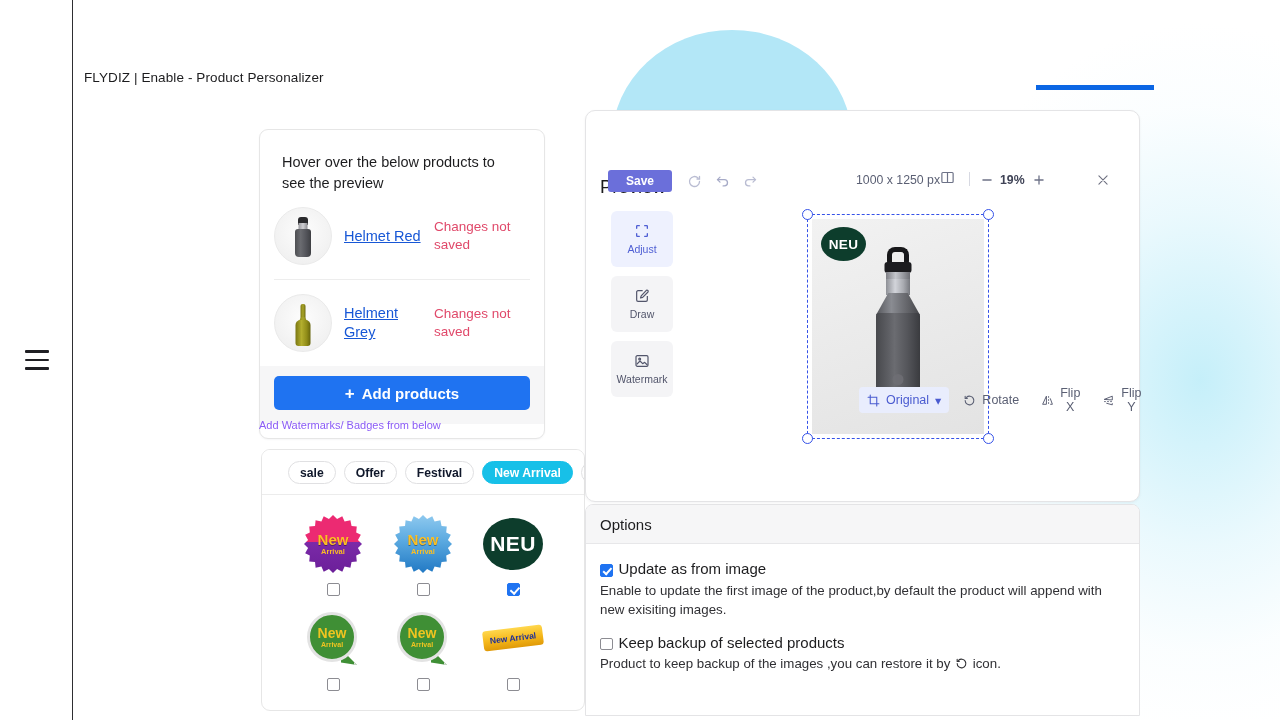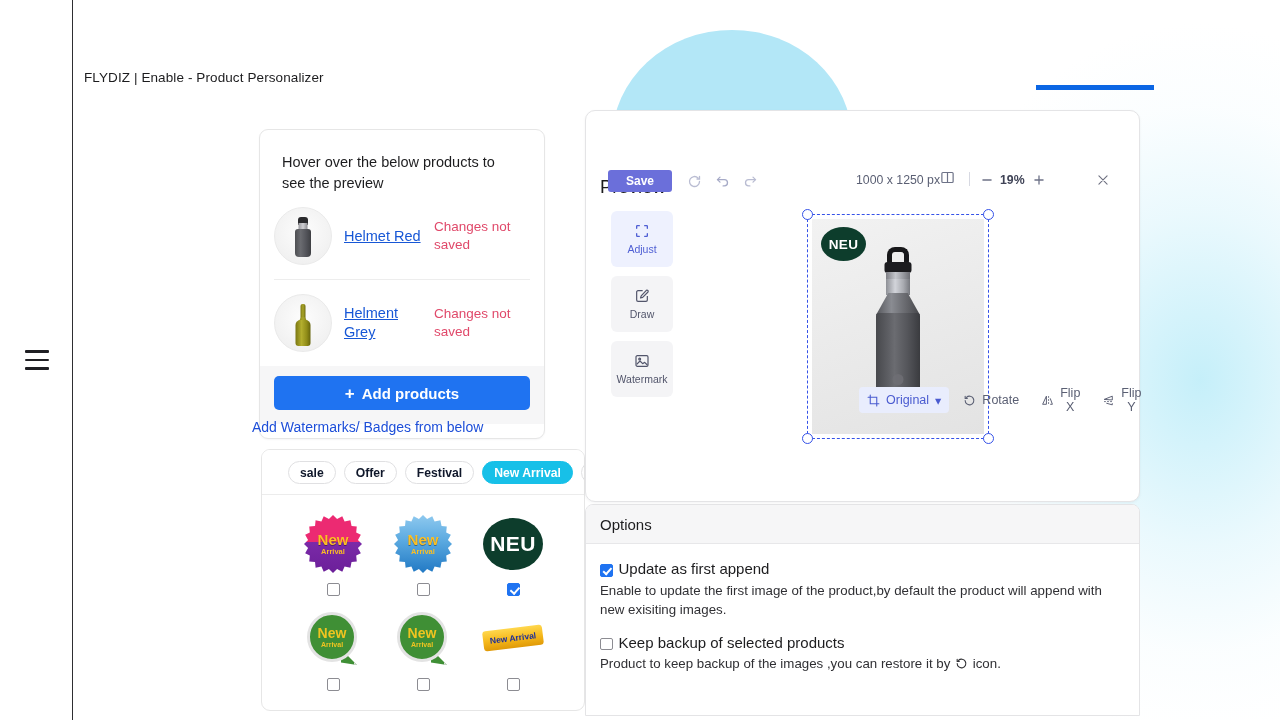--- a/index.html
+++ b/index.html
@@ -94,22 +94,22 @@
   .add-btn {
     width: 100%; height: 34px; border: none; border-radius: 5px;
     background: #1f73f1; color: #fff; font-size: 15px; font-weight: 700;
     font-family: inherit; display: flex; align-items: center; justify-content: center;
     gap: 7px; cursor: pointer;
   }
   .add-btn .plus { font-size: 17px; font-weight: 700; line-height: 1; }
 
   
   .wm-title {
-    position: absolute; left: 252px; top: 419px;
-    font-size: 14px; color: #1d4ed8;
+    position: absolute; left: 259px; top: 419px;
+    font-size: 11px; color: #8b5cf6;
   }
   .wm-card {
     position: absolute; left: 261px; top: 449px; width: 324px; height: 262px;
     background: #fff; border: 1px solid #e6e6e6; border-radius: 9px;
     overflow: hidden;
   }
   .wm-tabs {
     display: flex; gap: 8px; padding: 11px 26px 10px 26px; align-items: center;
     border-bottom: 1px solid #ececec; background: #fff;
   }
@@ -599,21 +599,21 @@
     </div>
   </div>
 
   <div class="options-panel">
     <div class="opt-header">Options</div>
     <div class="opt-body">
 
       <div class="opt-item">
         <div class="opt-line">
           <div class="opt-chk checked"></div>
-          <div class="opt-label">Update as first append</div>
+          <div class="opt-label">Update as from image</div>
         </div>
         <div class="opt-desc">Enable to update the first image of the product,by default the product will append with new exisiting images.</div>
       </div>
 
       <div class="opt-item">
         <div class="opt-line">
           <div class="opt-chk"></div>
           <div class="opt-label">Keep backup of selected products</div>
         </div>
         <div class="opt-desc">

